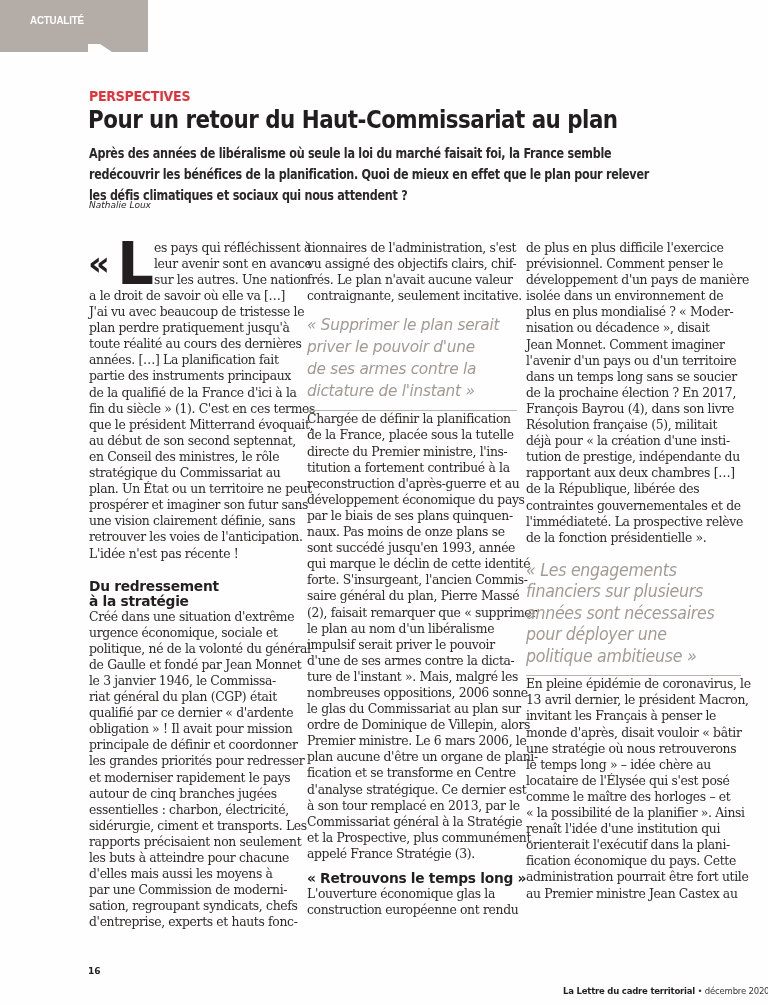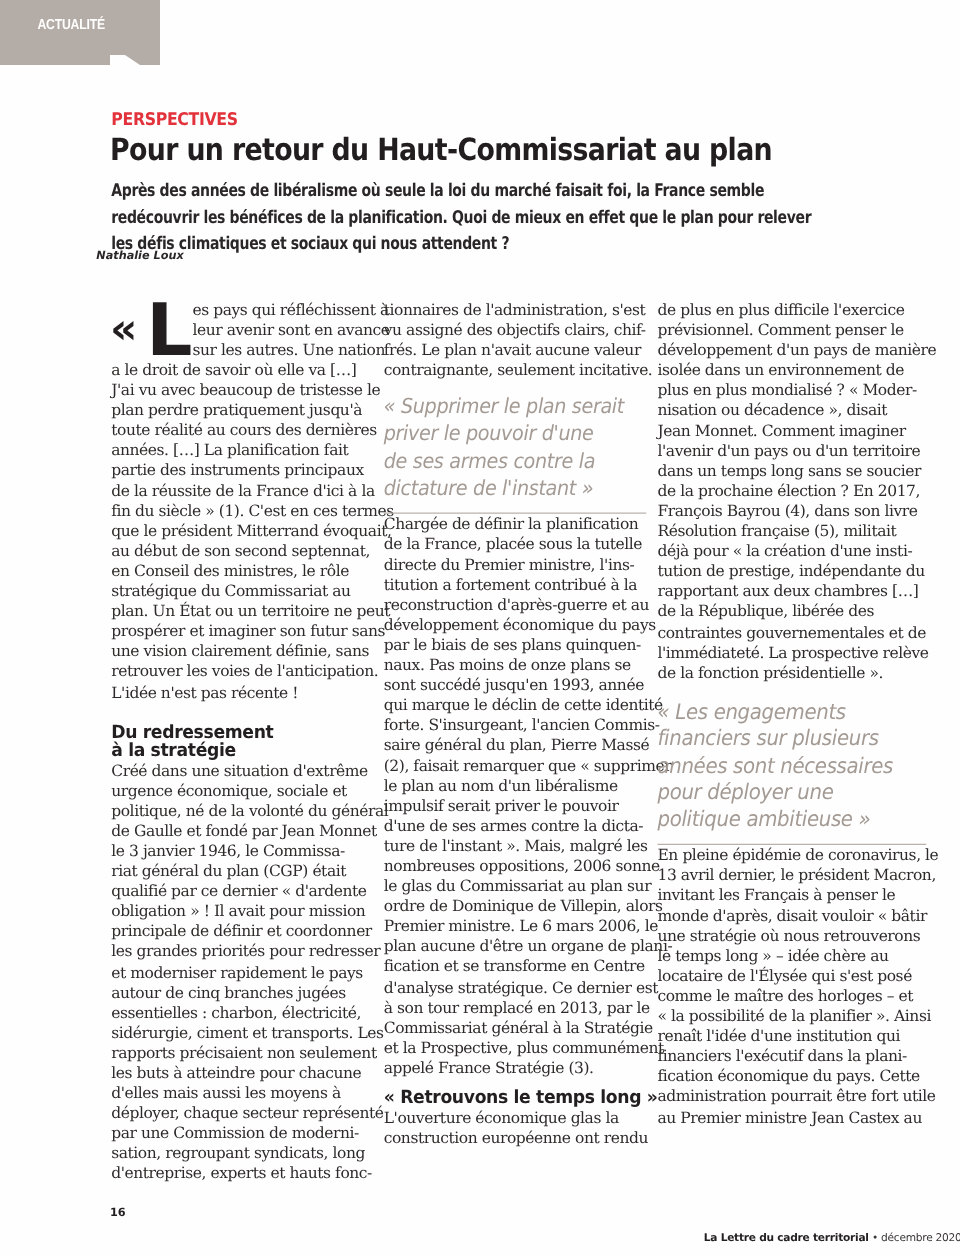--- a/index.html
+++ b/index.html
@@ -1,21 +1,21 @@
 <!DOCTYPE html>
 <html><head>
   <meta charset="utf-8">
   <style>
     html, body { margin: 0; padding: 0; }
     body {
       width: 768px; height: 1005px; background: #fefefe; position: relative; overflow: hidden;
       color: #2a2626;
     }
     .banner {
-      position: absolute; left: 0; top: 0; width: 128px; height: 52px; background: #b4aca6;
+      position: absolute; left: 0; top: 0; width: 148px; height: 52px; background: #b4aca6;
     }
     .banner-notch {
       position: absolute; left: 88px; top: 44px; width: 0; height: 0;
       border-left: 12px solid #fefefe; border-top: 0 solid transparent; border-bottom: 8px solid #fefefe;
       border-right: 12px solid transparent;
     }
     .banner-label {
       position: absolute; left: 30px; top: 14px; color: #fff;
       font-family: "Liberation Sans", sans-serif; font-weight: bold; font-size: 11.5px; letter-spacing: -0.2px;
       transform: scaleX(0.85); transform-origin: left;
@@ -30,22 +30,22 @@
       font-family: "DejaVu Sans", sans-serif; font-weight: bold; font-size: 24.5px; letter-spacing: -0.6px;
       transform: scaleX(0.875); transform-origin: left;
     }
     .standfirst {
       position: absolute; left: 89px; top: 143px; width: 680px; color: #2b2728;
       font-family: "DejaVu Sans", sans-serif; font-weight: bold; font-size: 14px; line-height: 21px;
       letter-spacing: -0.35px; transform: scaleX(0.8); transform-origin: left;
     }
     .standfirst span { display: block; white-space: nowrap; }
     .author {
-      position: absolute; left: 77px; top: 200px; color: #2b2728;
-      font-family: "DejaVu Sans", sans-serif; font-style: italic; font-weight: bold; font-size: 9px;
+      position: absolute; left: 89px; top: 200px; color: #2b2728;
+      font-family: "DejaVu Sans", sans-serif; font-style: italic; font-weight: normal; font-size: 9px;
     }
     .col {
       position: absolute; top: 240px; font-family: "DejaVu Serif", serif; font-size: 12.4px;
       line-height: 16.1px; color: #2e2a2a; letter-spacing: -0.35px;
     }
     .col .ln { display: block; white-space: nowrap; }
     .col1 { left: 89px; width: 210px; }
     .col2 { left: 307px; width: 210px; }
     .col3 { left: 526px; width: 215px; }
     .dropcap-wrap { position: relative; height: 48px; }
@@ -107,21 +107,21 @@
         <span class="ln">sur les autres. Une nation</span>
       </div>
   </div>
   <div>
       <span class="ln">a le droit de savoir où elle va […]</span>
       <span class="ln">J'ai vu avec beaucoup de tristesse le</span>
       <span class="ln">plan perdre pratiquement jusqu'à</span>
       <span class="ln">toute réalité au cours des dernières</span>
       <span class="ln">années. […] La planification fait</span>
       <span class="ln">partie des instruments principaux</span>
-      <span class="ln">de la réussite de la France d'ici à la</span>
+      <span class="ln">de la qualifié de la France d'ici à la</span>
       <span class="ln">fin du siècle » (1). C'est en ces termes</span>
       <span class="ln">que le président Mitterrand évoquait,</span>
       <span class="ln">au début de son second septennat,</span>
       <span class="ln">en Conseil des ministres, le rôle</span>
       <span class="ln">stratégique du Commissariat au</span>
       <span class="ln">plan. Un État ou un territoire ne peut</span>
       <span class="ln">prospérer et imaginer son futur sans</span>
       <span class="ln">une vision clairement définie, sans</span>
       <span class="ln">retrouver les voies de l'anticipation.</span>
       <span class="ln">L'idée n'est pas récente !</span>
@@ -141,23 +141,22 @@
       <span class="ln">obligation » ! Il avait pour mission</span>
       <span class="ln">principale de définir et coordonner</span>
       <span class="ln">les grandes priorités pour redresser</span>
       <span class="ln">et moderniser rapidement le pays</span>
       <span class="ln">autour de cinq branches jugées</span>
       <span class="ln">essentielles : charbon, électricité,</span>
       <span class="ln">sidérurgie, ciment et transports. Les</span>
       <span class="ln">rapports précisaient non seulement</span>
       <span class="ln">les buts à atteindre pour chacune</span>
       <span class="ln">d'elles mais aussi les moyens à</span>
-      <span class="ln">déployer, chaque secteur représenté</span>
       <span class="ln">par une Commission de moderni-</span>
-      <span class="ln">sation, regroupant syndicats, long</span>
+      <span class="ln">sation, regroupant syndicats, chefs</span>
       <span class="ln">d'entreprise, experts et hauts fonc-</span>
     </div>
 </div>
 
 <div class="col col2">
   <div>
       <span class="ln">tionnaires de l'administration, s'est</span>
       <span class="ln">vu assigné des objectifs clairs, chif-</span>
       <span class="ln">frés. Le plan n'avait aucune valeur</span>
       <span class="ln">contraignante, seulement incitative.</span>
@@ -240,21 +239,21 @@
       <span class="ln">En pleine épidémie de coronavirus, le</span>
       <span class="ln">13 avril dernier, le président Macron,</span>
       <span class="ln">invitant les Français à penser le</span>
       <span class="ln">monde d'après, disait vouloir « bâtir</span>
       <span class="ln">une stratégie où nous retrouverons</span>
       <span class="ln">le temps long » – idée chère au</span>
       <span class="ln">locataire de l'Élysée qui s'est posé</span>
       <span class="ln">comme le maître des horloges – et</span>
       <span class="ln">« la possibilité de la planifier ». Ainsi</span>
       <span class="ln">renaît l'idée d'une institution qui</span>
-      <span class="ln">financiers l'exécutif dans la plani-</span>
+      <span class="ln">orienterait l'exécutif dans la plani-</span>
       <span class="ln">fication économique du pays. Cette</span>
       <span class="ln">administration pourrait être fort utile</span>
       <span class="ln">au Premier ministre Jean Castex au</span>
     </div>
 </div>
 
 <div class="footer-page">16</div>
 <div class="footer-pub">
   <b>La Lettre du cadre territorial</b><span> • </span><span>décembre 2020</span>
 </div>

